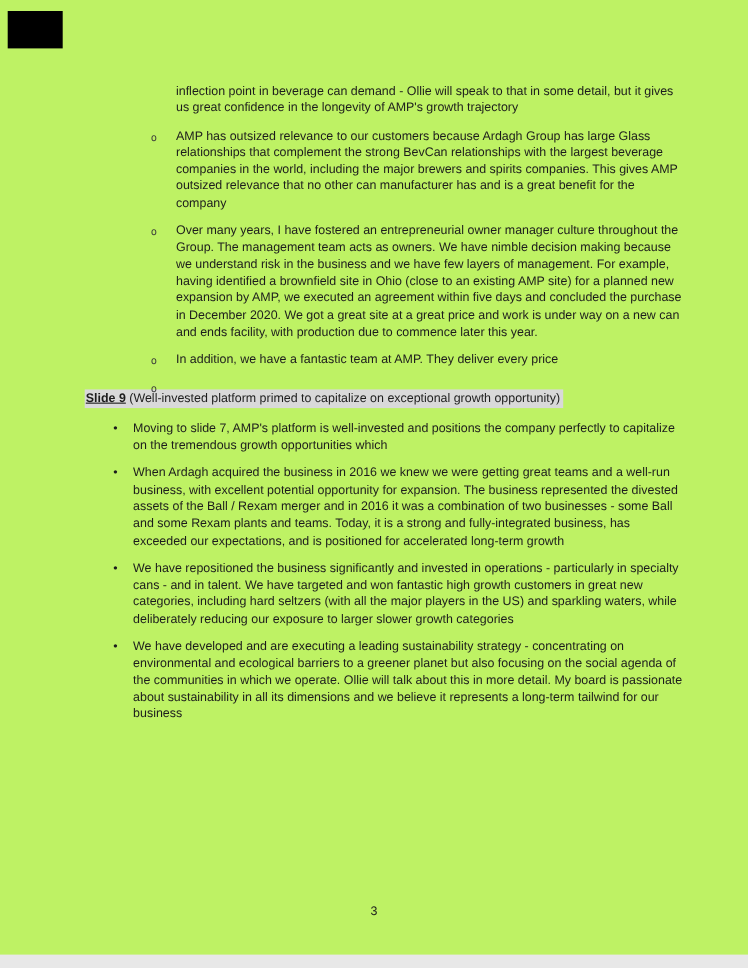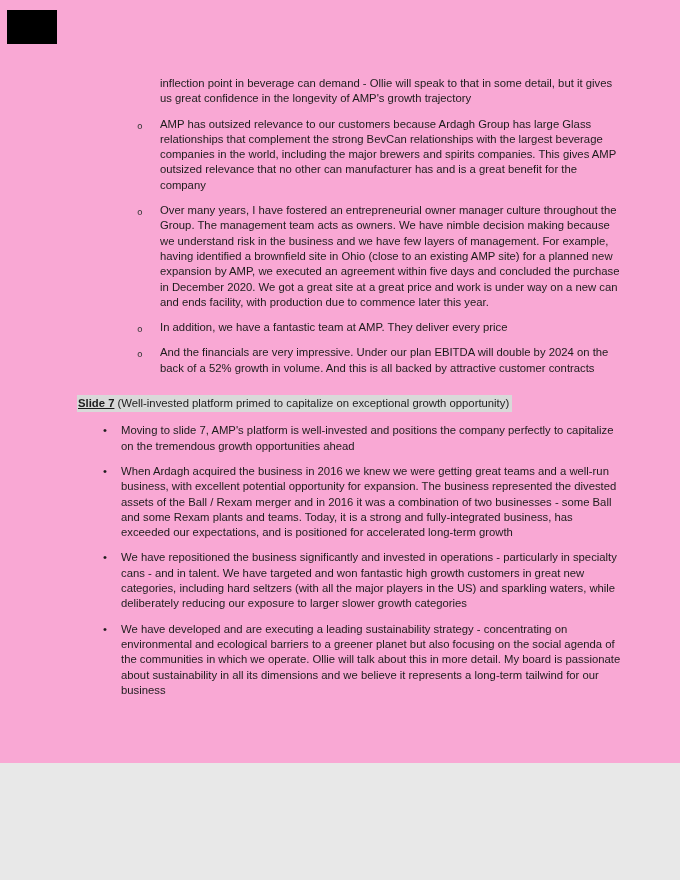--- a/index.html
+++ b/index.html
@@ -1,22 +1,22 @@
 <!DOCTYPE html>
 <html><head>
 <meta charset="utf-8">
 <style>
   * { margin: 0; padding: 0; box-sizing: border-box; }
   html, body { background: #e8e8e8; }
   .page {
     position: relative;
     width: 680px;
-    height: 763px;
+    height: 868px;
     margin: 0 auto;
-    background: #f9a8d4;
+    background: #bef264;
     font-family: "Liberation Sans", sans-serif;
     font-size: 11.3px;
     line-height: 15.3px;
     color: #1c1c1c;
     overflow: hidden;
   }
   .redaction-box {
     position: absolute;
     left: 7px;
     top: 10px;
@@ -101,30 +101,29 @@
       <span>Over many years, I have fostered an entrepreneurial owner manager culture throughout the Group. The management team acts as owners. We have nimble decision making because we understand risk in the business and we have few layers of management. For example, having identified a brownfield site in Ohio (close to an existing AMP site) for a planned new expansion by AMP, we executed an agreement within five days and concluded the purchase in December 2020. We got a great site at a great price and work is under way on a new can and ends facility, with production due to commence later this year.</span>
     </div>
 
     <div class="para lvl2">
       <span class="marker">o</span>
       <span>In addition, we have a fantastic team at AMP. They deliver every price</span>
     </div>
 
     <div class="para lvl2">
       <span class="marker">o</span>
-      <span>And the financials are very impressive. Under our plan EBITDA will double by 2024 on the back of a 52% growth in volume. And this is all backed by attractive customer contracts</span>
     </div>
 
     <div class="slide-heading">
-      <span class="highlight" style="background-color: rgb(217, 217, 217);"><span class="label">Slide 7</span><span> (Well-invested platform primed to capitalize on exceptional growth opportunity)</span></span>
+      <span class="highlight" style="background-color: rgb(217, 217, 217);"><span class="label">Slide 9</span><span> (Well-invested platform primed to capitalize on exceptional growth opportunity)</span></span>
     </div>
 
     <div class="para lvl1">
       <span class="marker">•</span>
-      <span>Moving to slide 7, AMP's platform is well-invested and positions the company perfectly to capitalize on the tremendous growth opportunities ahead</span>
+      <span>Moving to slide 7, AMP's platform is well-invested and positions the company perfectly to capitalize on the tremendous growth opportunities which</span>
     </div>
 
     <div class="para lvl1">
       <span class="marker">•</span>
       <span>When Ardagh acquired the business in 2016 we knew we were getting great teams and a well-run business, with excellent potential opportunity for expansion. The business represented the divested assets of the Ball / Rexam merger and in 2016 it was a combination of two businesses - some Ball and some Rexam plants and teams. Today, it is a strong and fully-integrated business, has exceeded our expectations, and is positioned for accelerated long-term growth</span>
     </div>
 
     <div class="para lvl1">
       <span class="marker">•</span>
       <span>We have repositioned the business significantly and invested in operations - particularly in specialty cans - and in talent. We have targeted and won fantastic high growth customers in great new categories, including hard seltzers (with all the major players in the US) and sparkling waters, while deliberately reducing our exposure to larger slower growth categories</span>

